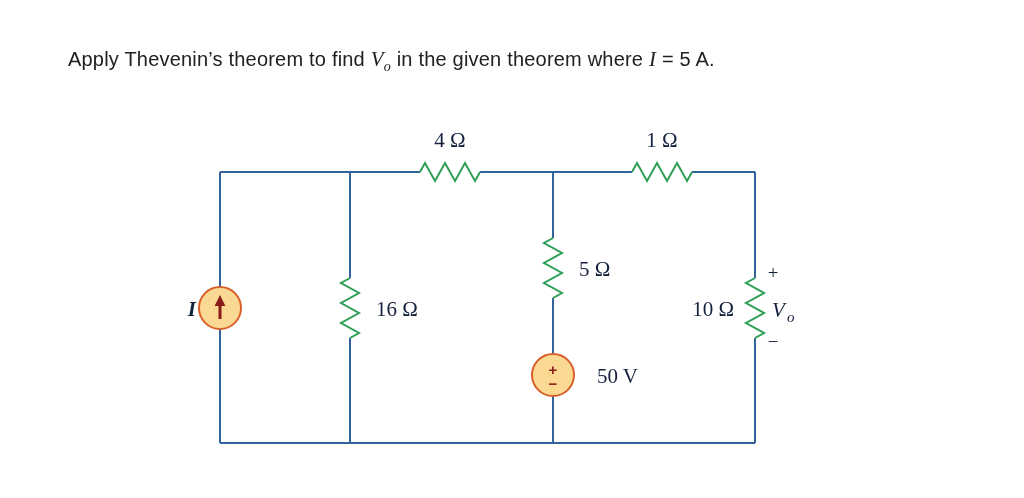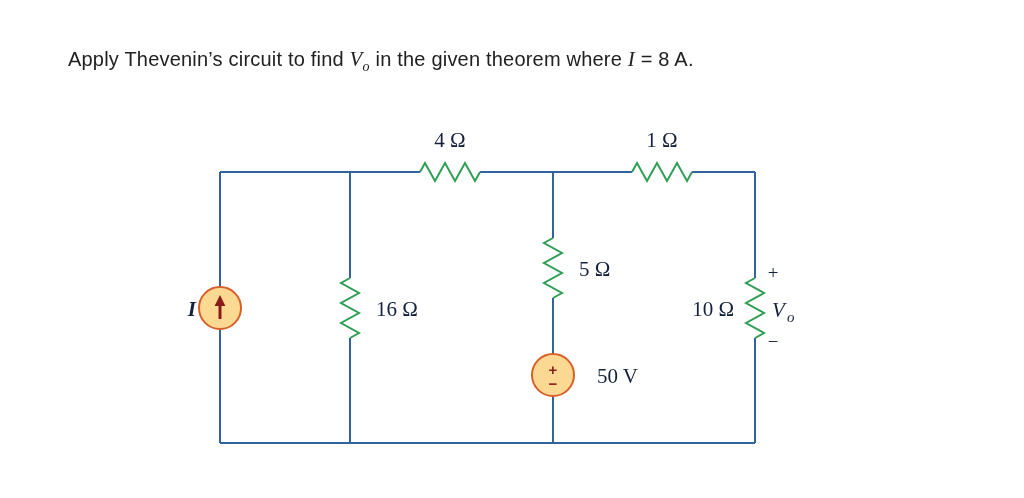--- a/index.html
+++ b/index.html
@@ -83,21 +83,21 @@
   }
   .sign {
     fill: var(--label, #111827);
     font-family: "Liberation Serif", serif;
     font-size: 19px;
   }
 </style>
 </head>
 <body>
 
-<p class="title"><span>Apply Thevenin’s circuit to find </span><span class="var">V</span><sub>o</sub><span> in the given theorem where </span><span class="var">I</span><span> = 8 A.</span></p>
+<p class="title"><span>Apply Thevenin’s theorem to find </span><span class="var">V</span><sub>o</sub><span> in the given theorem where </span><span class="var">I</span><span> = 5 A.</span></p>
 
 <svg class="circuit" width="1024" height="498" viewBox="0 0 1024 498">
 
   <path class="wire" d="M220 172 H420 M480 172 H632 M692 172 H755"></path>
   <path class="wire" d="M220 443 H755"></path>
   <path class="wire" d="M220 172 V287 M220 329 V443"></path>
   <path class="wire" d="M350 172 V278 M350 338 V443"></path>
   <path class="wire" d="M553 172 V238 M553 298 V354 M553 396 V443"></path>
   <path class="wire" d="M755 172 V278 M755 338 V443"></path>
 

